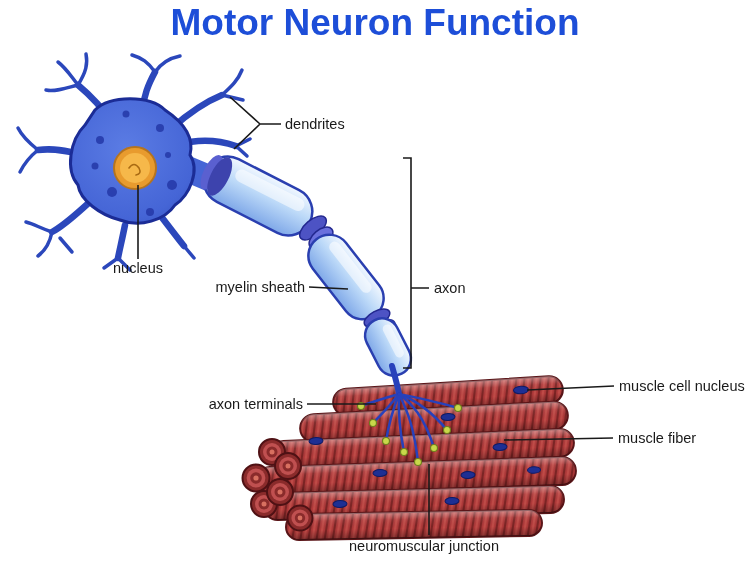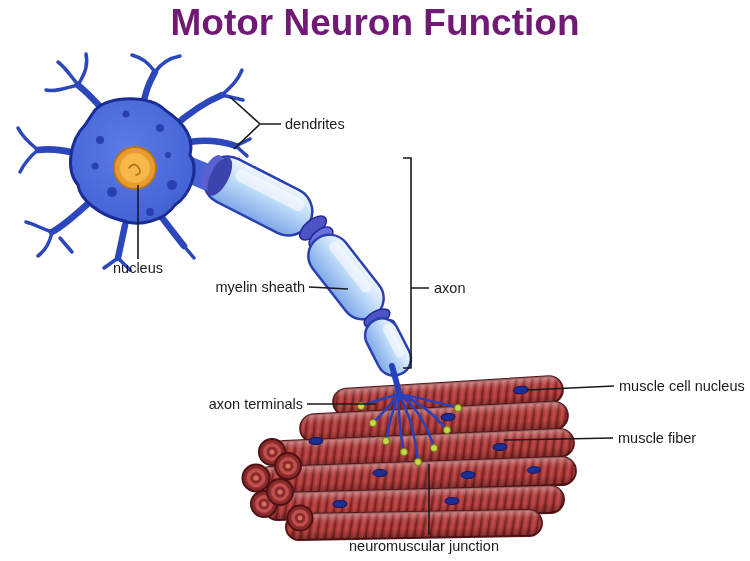--- a/index.html
+++ b/index.html
@@ -2,21 +2,21 @@
 <html><head>
 <meta charset="utf-8">
 <style>
   html,body{margin:0;padding:0;background:#ffffff;}
   #stage{
     position:relative;width:750px;height:561px;background:#ffffff;
     font-family:"Liberation Sans",sans-serif;overflow:hidden;
   }
   h1.diagram-title{
     position:absolute;top:2px;left:0;width:100%;margin:0;
-    text-align:center;font-size:37px;font-weight:bold;color:#701a75;
+    text-align:center;font-size:37px;font-weight:bold;color:#1d4ed8;
     letter-spacing:0px;font-family:"Liberation Sans",sans-serif;
   }
   svg{position:absolute;top:0;left:0;}
   svg text{
     font-family:"Liberation Sans",sans-serif;
     font-size:14.5px;fill:#1a1a1a;
   }
   .leader{stroke:#1a1a1a;stroke-width:1.6;fill:none;}
 </style>
 </head>

